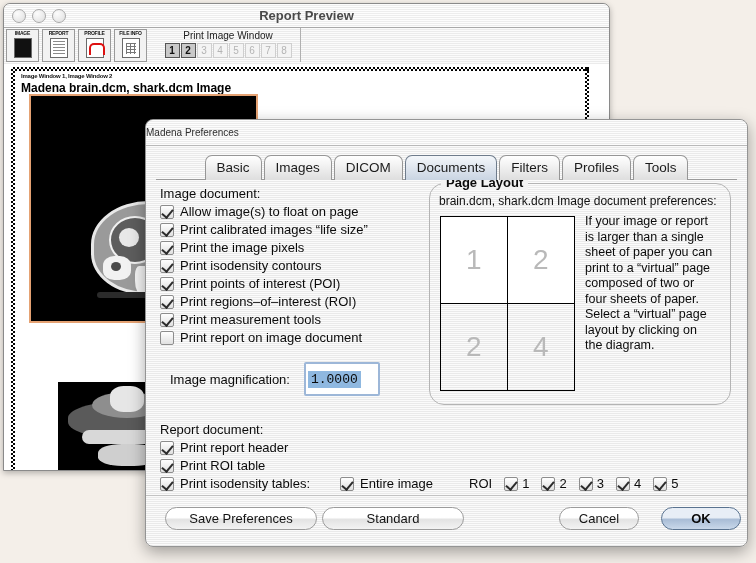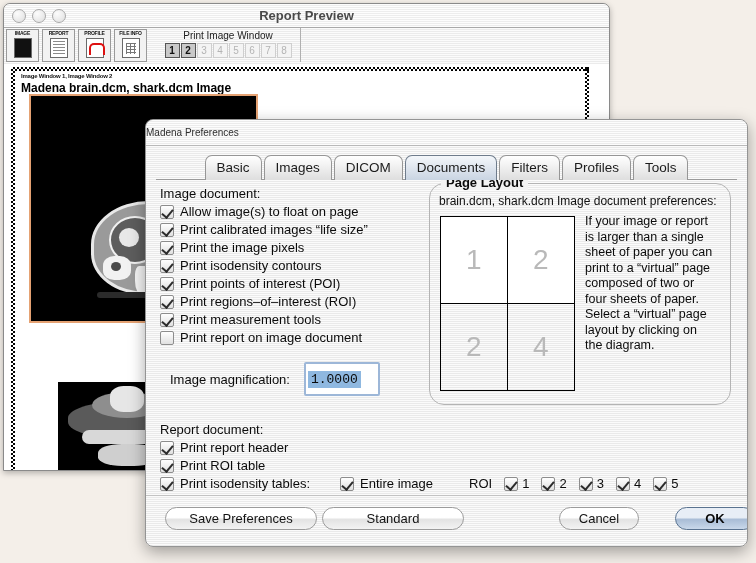--- a/index.html
+++ b/index.html
@@ -423,15 +423,15 @@
           <div class="chk-lab">5</div>
         </div>
       </div>
     </div>
   </div>
 
   <div id="prefFooter">
     <div class="abtn" style="left:19px;width:152px;">Save Preferences</div>
     <div class="abtn" style="left:176px;width:142px;">Standard</div>
     <div class="abtn" style="left:413px;width:80px;">Cancel</div>
-    <div class="abtn def" style="left:529px;width:80px;">OK</div>
+    <div class="abtn def" style="left:515px;width:80px;">OK</div>
   </div>
 </div>
 
 </body></html>

